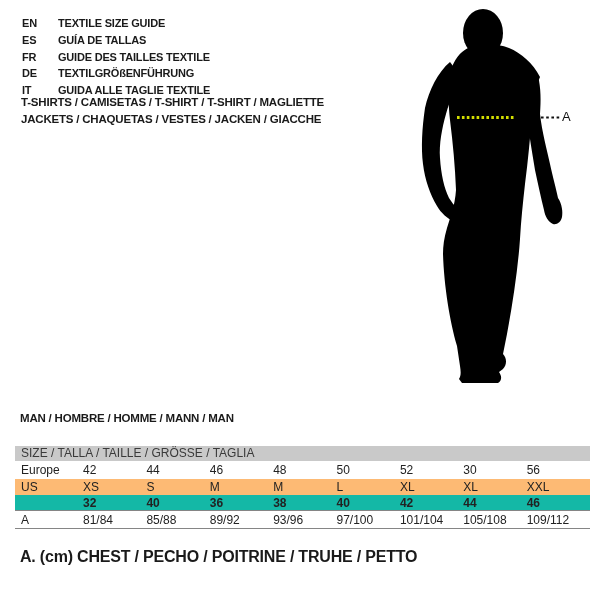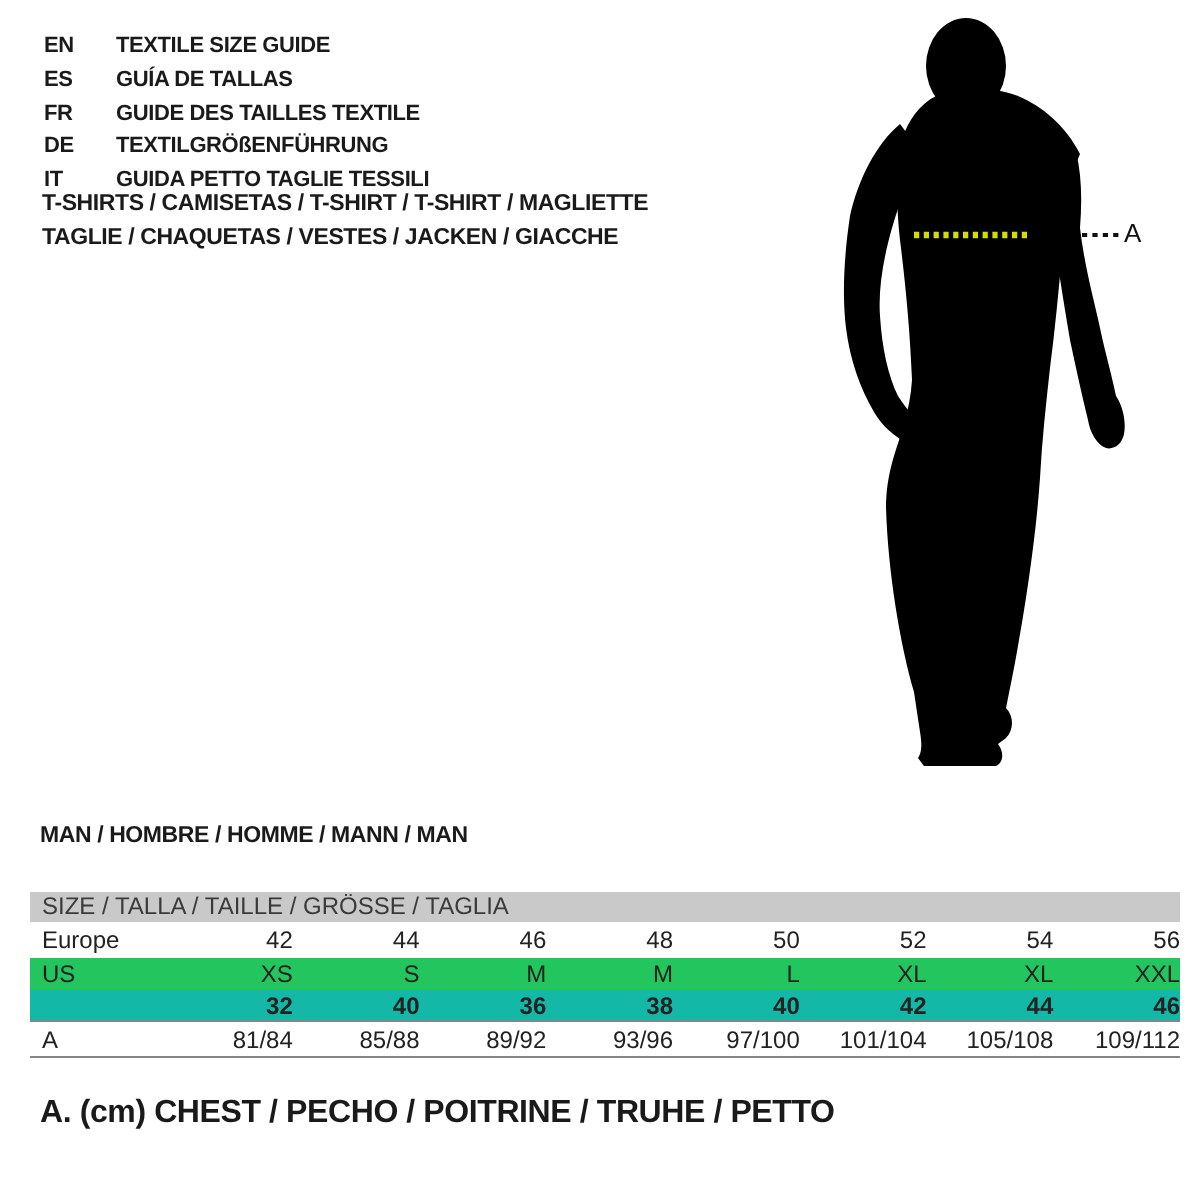--- a/index.html
+++ b/index.html
@@ -26,25 +26,25 @@
   .measure-a { position:absolute; left:562px; top:109px; font-size:13px; font-weight:normal; color:#111; }
 
   
   .man-title { position:absolute; left:20px; top:412px; font-weight:bold; font-size:11.5px; letter-spacing:-0.2px; white-space:nowrap; }
 
   
   .size-table { position:absolute; left:15px; top:446px; width:575px; font-size:12px; color:#222; }
   .t-header { height:15px; line-height:15px; background:#c9c9c9; padding-left:6px; color:#3a3a3a; white-space:nowrap; }
   .t-row { display:grid; grid-template-columns:68px repeat(8, 1fr); align-items:center; }
   .row-europe { height:18px; }
-  .row-us { height:16px; background:#22c55e; }
+  .row-us { height:16px; background:#fdba74; }
   .row-uk { height:15px; background:#14b8a6;font-weight:bold; }
   .row-a { height:19px; border-top:1px solid #858585; border-bottom:1px solid #858585; }
   .t-row .lbl { padding-left:6px; text-align:left; }
-  .t-row .val { text-align:right; }
+  .t-row .val { text-align:left; }
 
   
   .footnote { position:absolute; left:20px; top:548px; font-weight:bold; font-size:16px; letter-spacing:-0.2px; white-space:nowrap; }
 </style>
 </head>
 <body>
 
 <div class="canvas">
 
   <div class="langs">
@@ -59,27 +59,27 @@
     <div class="lang-row">
       <span class="lang-code">FR</span>
       <span class="lang-label">GUIDE DES TAILLES TEXTILE</span>
     </div>
     <div class="lang-row">
       <span class="lang-code">DE</span>
       <span class="lang-label">TEXTILGRÖßENFÜHRUNG</span>
     </div>
     <div class="lang-row">
       <span class="lang-code">IT</span>
-      <span class="lang-label">GUIDA PETTO TAGLIE TESSILI</span>
+      <span class="lang-label">GUIDA ALLE TAGLIE TEXTILE</span>
     </div>
   </div>
 
   <div class="cats">
     <div>T-SHIRTS / CAMISETAS / T-SHIRT / T-SHIRT / MAGLIETTE</div>
-    <div>TAGLIE / CHAQUETAS / VESTES / JACKEN / GIACCHE</div>
+    <div>JACKETS / CHAQUETAS / VESTES / JACKEN / GIACCHE</div>
   </div>
 
   <div class="figure-wrap">
     <svg width="150" height="380" viewBox="0 0 150 380">
 
       <path fill="#000000" d="
         M 48,42
         C 40,46 34,54 31,64
         C 28,80 28,96 30,114
         C 33,138 35,160 36,184
@@ -143,21 +143,21 @@
     <div class="t-header">SIZE / TALLA / TAILLE / GRÖSSE / TAGLIA</div>
 
     <div class="t-row row-europe">
       <span class="lbl">Europe</span>
       <span class="val">42</span>
       <span class="val">44</span>
       <span class="val">46</span>
       <span class="val">48</span>
       <span class="val">50</span>
       <span class="val">52</span>
-      <span class="val">54</span>
+      <span class="val">30</span>
       <span class="val">56</span>
     </div>
 
     <div class="t-row row-us">
       <span class="lbl">US</span>
       <span class="val">XS</span>
       <span class="val">S</span>
       <span class="val">M</span>
       <span class="val">M</span>
       <span class="val">L</span>

